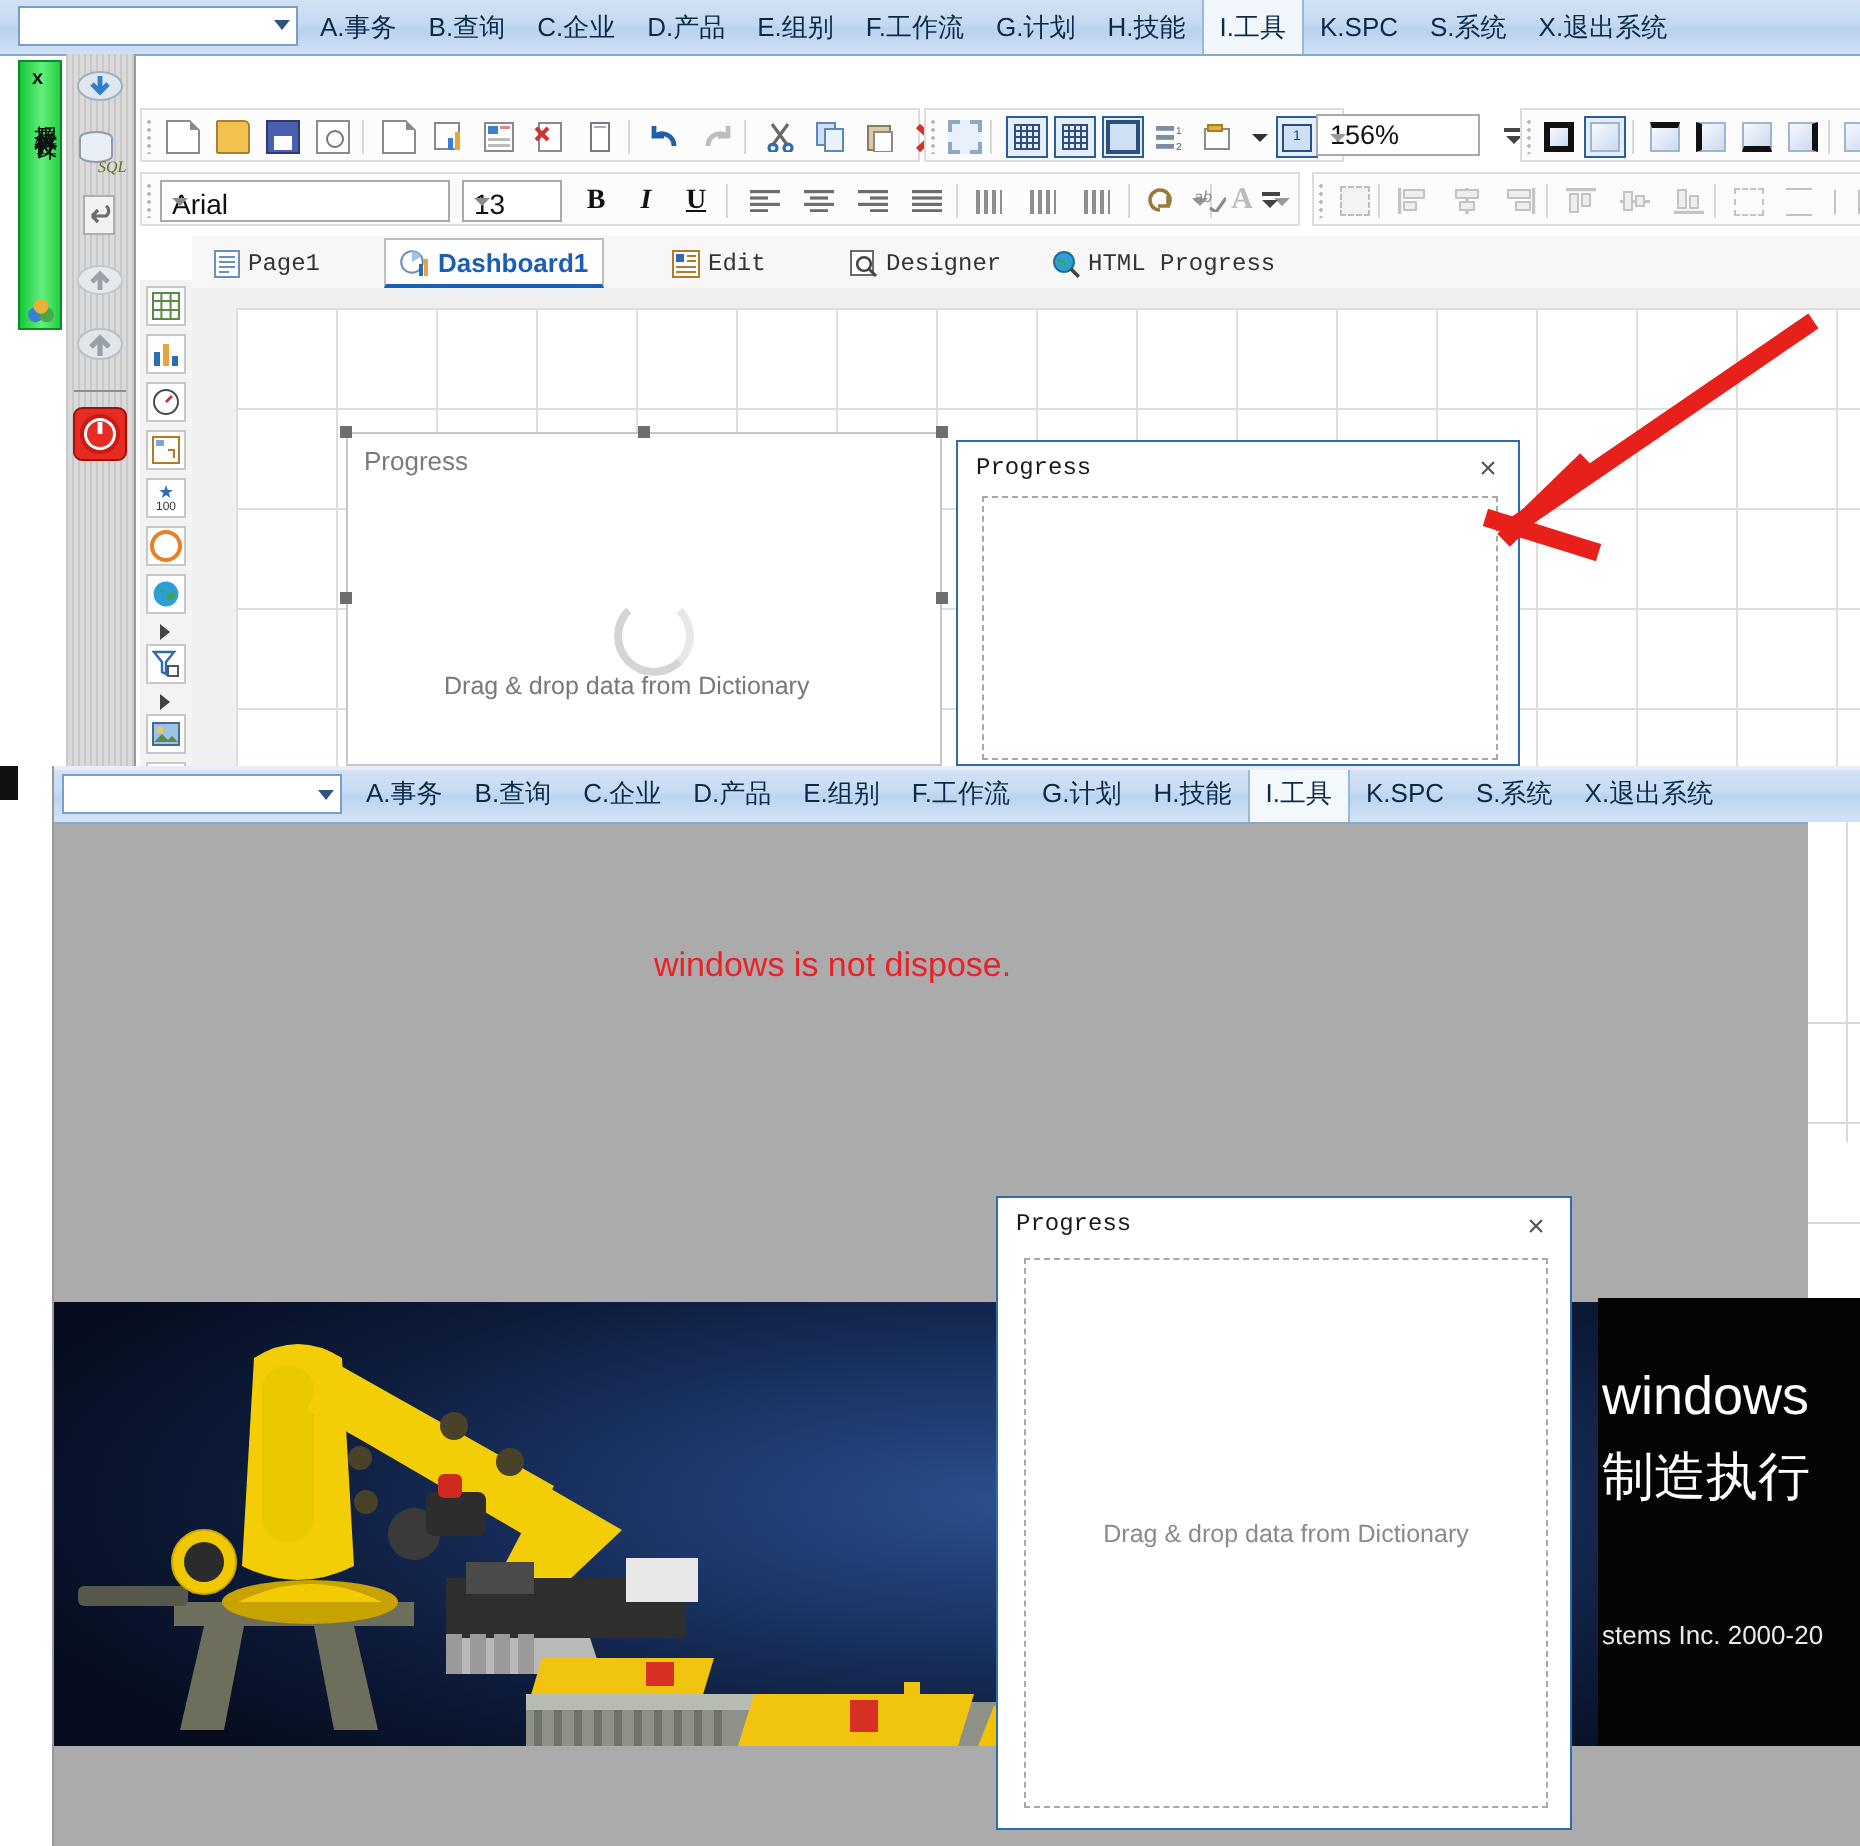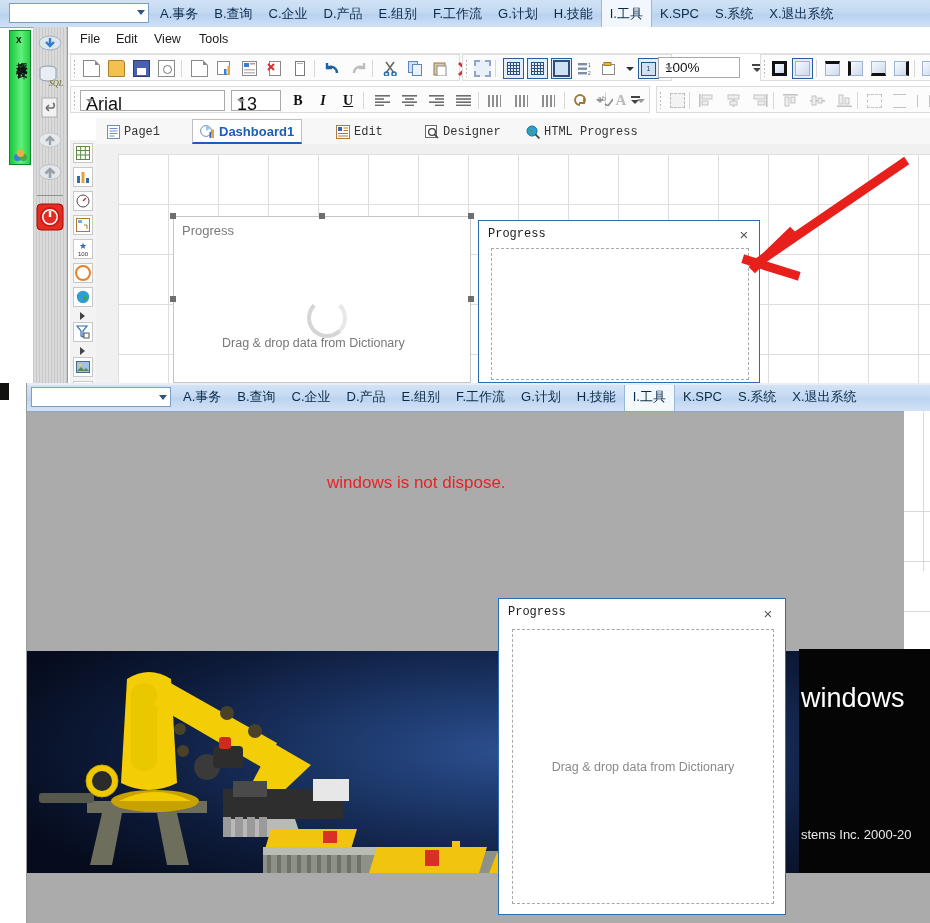--- a/index.html
+++ b/index.html
@@ -56,21 +56,21 @@
   .pg.doc:after{content:"";position:absolute;right:-1px;top:-1px;border-width:0 5px 5px 0;
      border-style:solid;border-color:#fff #fff #8a8a8a #8a8a8a;}
   .pg.folder{background:#f3c14f;border:1px solid #a8802a;border-radius:1px 3px 1px 1px;}
   .pg.save{background:#4a5fb0;border:1px solid #2c3b75;}
   .pg.save:after{content:"";position:absolute;left:3px;top:7px;width:9px;height:7px;background:#fff;}
   .pg.prev{background:#fff;border:1px solid #8a8a8a;}
   .pg.prev:after{content:"";position:absolute;left:4px;top:4px;width:7px;height:7px;border:1px solid #777;border-radius:50%;}
 
   
   .fontbox{position:absolute;top:3px;height:21px;background:#fff;border:1px solid #a9a9a9;box-sizing:border-box;}
-  .fontbox span{position:absolute;left:5px;top:3px;font-size:18px;color:#111;}
+  .fontbox span{position:absolute;left:5px;top:3px;font-size:14px;color:#111;}
   .fontbox .arrow{position:absolute;right:4px;top:8px;width:0;height:0;
      border-left:4px solid transparent;border-right:4px solid transparent;border-top:4px solid #8a8a8a;}
   .fbtn{position:absolute;top:3px;width:22px;height:21px;display:flex;align-items:center;justify-content:center;
      font-size:14px;color:#111;}
 
   
   .zoombox{position:absolute;top:3px;width:82px;height:21px;background:#fff;border:1px solid #a9a9a9;box-sizing:border-box;}
   .zoombox span{position:absolute;left:6px;top:2px;font-size:13.5px;color:#111;}
   .zoombox .arrow{position:absolute;right:5px;top:9px;width:0;height:0;
      border-left:4px solid transparent;border-right:4px solid transparent;border-top:4px solid #9a9a9a;}
@@ -225,26 +225,20 @@
     </svg>
     <div class="railsep" style="top:168px"></div>
     <svg class="railico" style="top:176px;width:28px;height:28px;left:3px" viewBox="0 0 28 28">
       <rect x="1" y="1" width="26" height="26" rx="4" fill="#e52b22" stroke="#9d1108"></rect>
       <circle cx="14" cy="14" r="9" fill="#fff" stroke="#c91b12" stroke-width="2"></circle>
       <circle cx="14" cy="14" r="6.5" fill="#e52b22"></circle>
       <path d="M14 8 v6" stroke="#fff" stroke-width="2.4"></path>
     </svg>
   </div>
 
-  <div class="desmenu">
-    <span class="dm" style="left:12px">File</span>
-    <span class="dm" style="left:48px">Edit</span>
-    <span class="dm" style="left:86px">View</span>
-    <span class="dm" style="left:131px">Tools</span>
-  </div>
 
   <div class="toolbar" style="left:70px;top:54px;width:390px;">
     <div class="grip"></div>
     <div class="tbtn" style="left:10px">
         <span class="pg doc"></span>
       </div>
     <div class="tbtn" style="left:35px">
         <span class="pg folder"></span>
       </div>
     <div class="tbtn" style="left:60px">
@@ -363,21 +357,21 @@
       <span style="width:0;height:0;border-left:4px solid transparent;border-right:4px solid transparent;border-top:4px solid #333;"></span>
     </div>
     <div class="tbtn on" style="left:175px">
       <span style="display:block;width:13px;height:12px;background:#cfe0f5;border:1px solid #2b4e7e;
         font-size:7px;color:#1b3e6b;text-align:center;line-height:12px;">1</span>
     </div>
   </div>
 
   <div class="toolbar" style="left:658px;top:54px;width:100px;border:none;background:transparent;">
     <div class="zoombox" style="left:0">
-      <span>100%</span>
+      <span>156%</span>
       <span class="arrow"></span>
     </div>
     <div class="tbtn" style="left:88px">
       <span style="display:block;width:9px;">
         <span style="display:block;height:2px;background:#444;margin-bottom:2px;"></span>
         <span style="display:block;width:0;height:0;margin:0 auto;border-left:4px solid transparent;border-right:4px solid transparent;border-top:4px solid #444;"></span>
       </span>
     </div>
   </div>
 
@@ -800,21 +794,22 @@
       <path d="M470 202 h110 l-8 20 h-110z" fill="#f0c200"></path>
       <rect x="520" y="205" width="12" height="14" fill="#d93025"></rect>
       <path d="M588 206 h120 l-8 16 h-120z" fill="#f1c40f"></path>
       <rect x="646" y="208" width="12" height="12" fill="#d93025"></rect>
       <rect x="425" y="190" width="8" height="10" fill="#f1c40f"></rect>
     </svg>
   </div>
 
   <div class="blackband" style="left:772px;top:266px;width:132px;height:224px;">
     <div class="bb-line1" style="left:2px;top:34px;">windows</div>
-    <div class="bb-line3" style="left:2px;top:178px;">stems Inc. 2000-20</div>
+    <div class="bb-line2" style="left:2px;top:72px;">制造执行</div>
+    <div class="bb-line3" style="left:2px;top:161px;">stems Inc. 2000-20</div>
   </div>
 
   <div class="peek" style="left:877px;top:28px;width:27px;height:238px;">
     <div class="peekline-h" style="left:0;top:100px;width:27px;"></div>
     <div class="peekline-h" style="left:0;top:150px;width:27px;"></div>
     <div class="peekline-h" style="left:0;top:200px;width:27px;"></div>
     <div class="peekline-v" style="left:19px;top:0;height:160px;"></div>
   </div>
   <div class="peek" style="left:877px;top:490px;width:27px;height:50px;background:#ababab;"></div>
 

